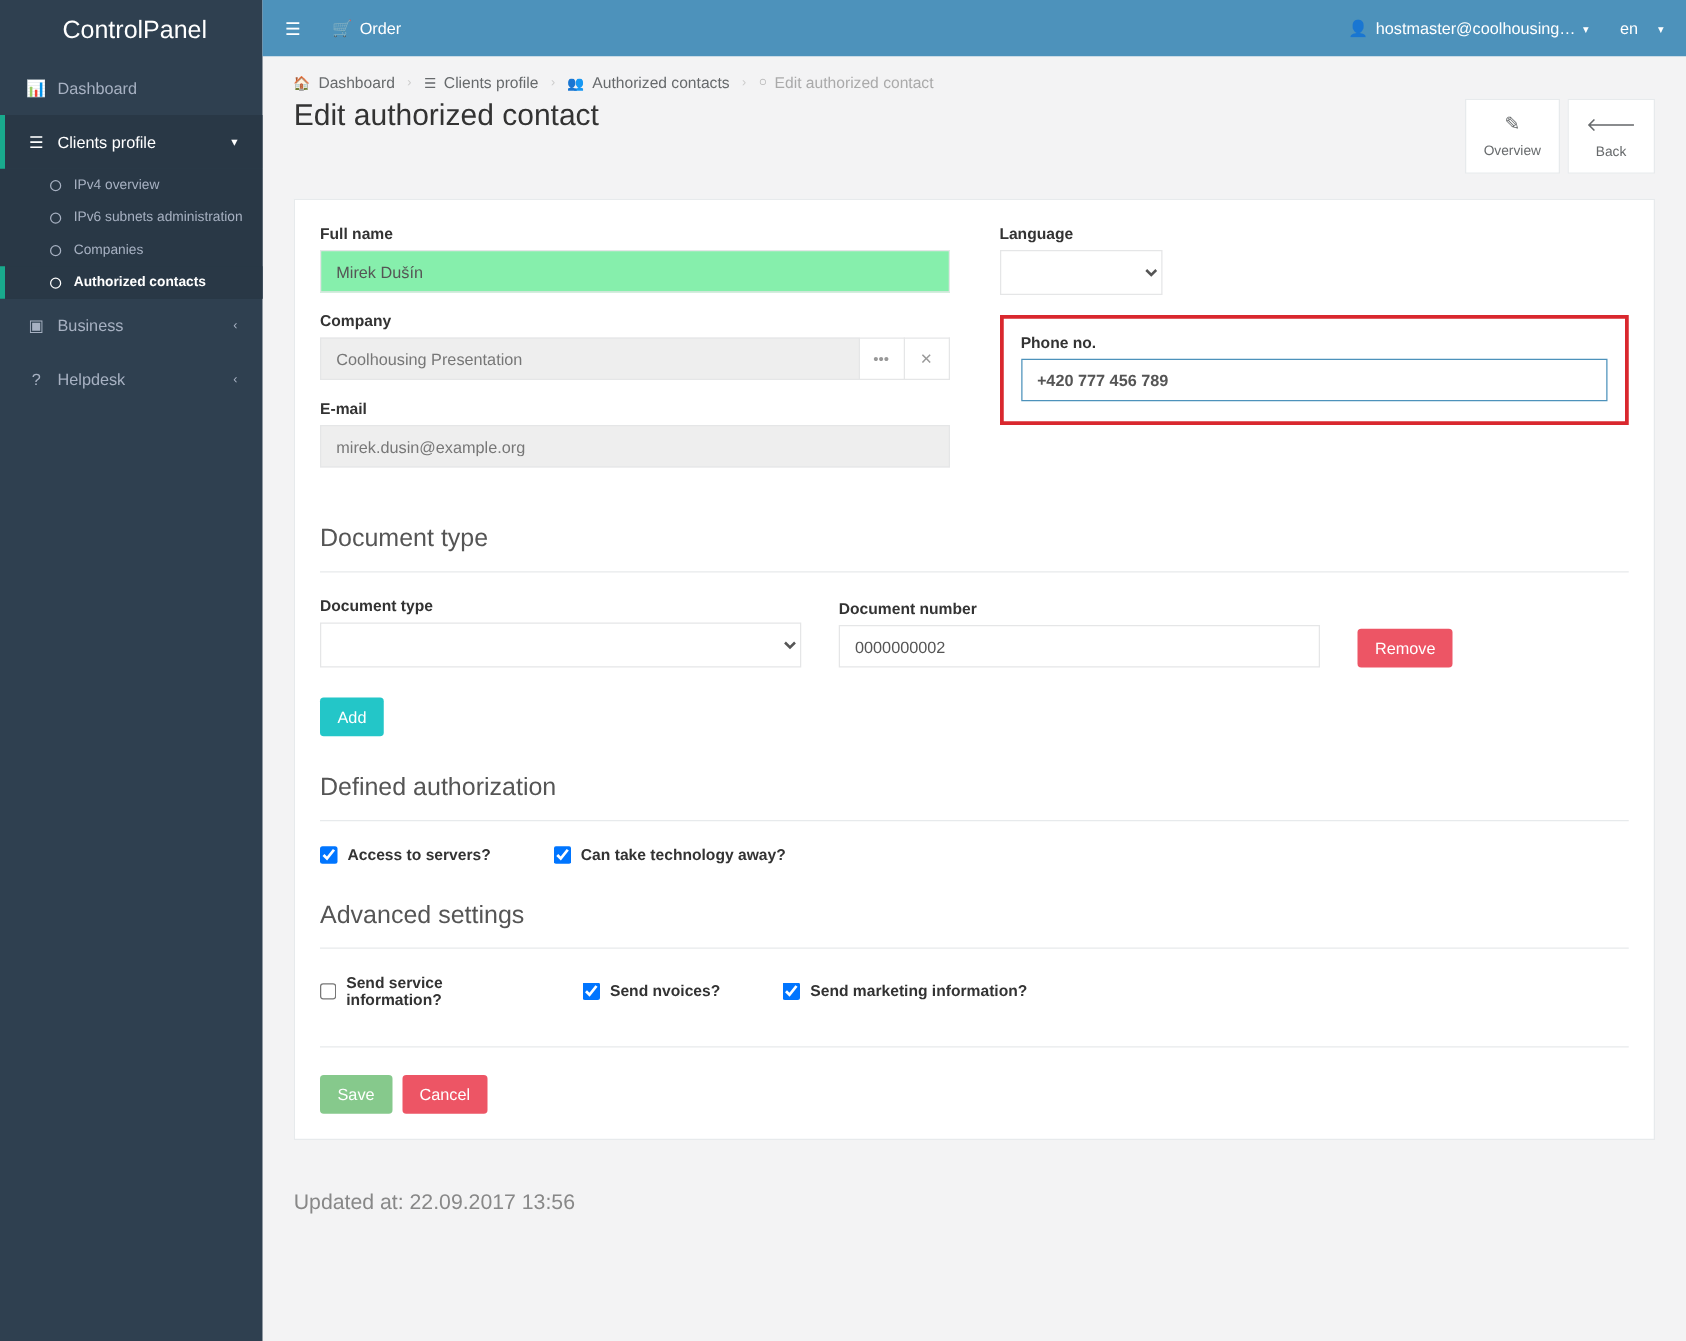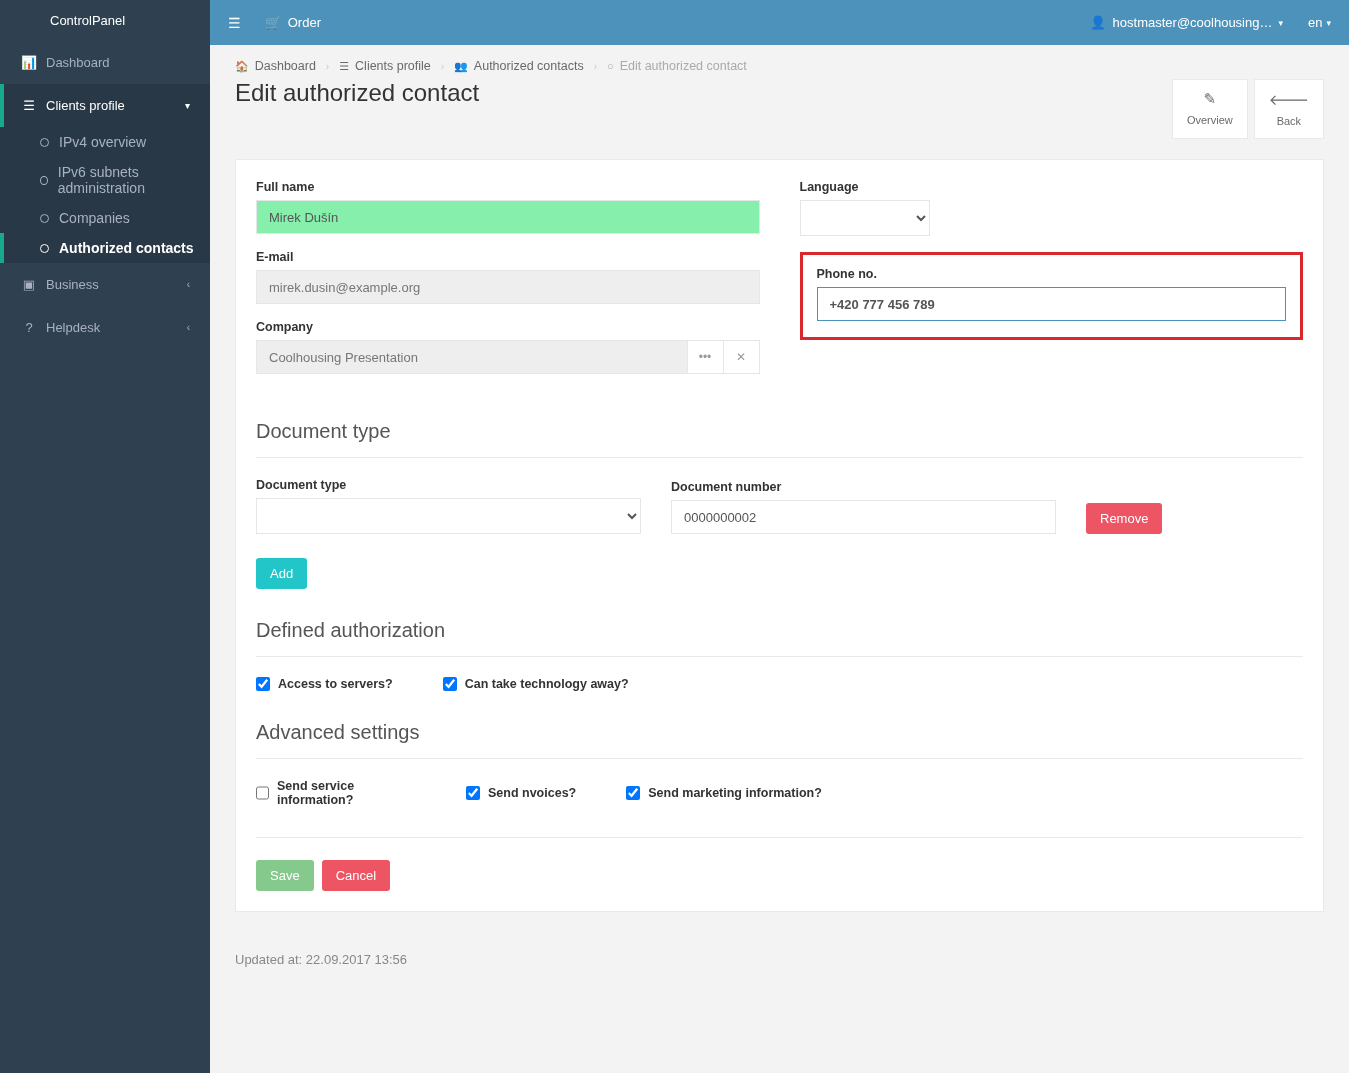--- a/index.html
+++ b/index.html
@@ -13,60 +13,60 @@
 .page { display: flex; min-height: 1073px; }
 
 .sidebar {
   width: 210px;
   background: #2f4050;
   color: #a7b1c2;
   flex-shrink: 0;
 }
 .logo {
   color: #fff;
-  font-size: 13px;
+  font-size: 20px;
   font-weight: 400;
   padding: 13px 15px 13px 50px;
 }
 .nav-item {
   display: flex;
   align-items: center;
   padding: 14px 20px;
   font-size: 13px;
   color: #a7b1c2;
   cursor: pointer;
   position: relative;
 }
 .nav-item .ico { width: 18px; text-align: center; margin-right: 8px; font-size: 13px; }
 .nav-item.active { background: #293846; color: #fff; border-left: 4px solid #19aa8d; padding-left: 16px; }
 .nav-item .caret { margin-left: auto; font-size: 10px; }
 .nav-sub {
   background: #293846;
 }
-.nav-sub .nav-item { padding: 7px 10px 7px 40px; font-size: 14px; }
+.nav-sub .nav-item { padding: 7px 10px 7px 40px; font-size: 11px; }
 .nav-sub .nav-item.active { border-left: 4px solid #19aa8d; color: #fff; padding-left: 36px; font-weight: 600; }
 .nav-sub .nav-item .circle {
   display: inline-block; width: 9px; height: 9px; border: 1.5px solid #a7b1c2; border-radius: 50%; margin-right: 10px;
 }
 .nav-sub .nav-item.active .circle { border-color: #fff; }
 
 .main { flex: 1; display: flex; flex-direction: column; }
 .topbar {
   background: #4d92bb;
   height: 45px;
   display: flex;
   align-items: center;
   color: #fff;
   padding: 0 18px;
 }
 .topbar .bars { cursor: pointer; margin-right: 25px; font-size: 14px; }
 .topbar .order { cursor: pointer; display: flex; align-items: center; gap: 6px; }
 .topbar .spacer { flex: 1; }
 .topbar .user { cursor: pointer; display: flex; align-items: center; gap: 6px; margin-right: 25px; }
-.topbar .lang { cursor: pointer; display: flex; align-items: center; gap: 4px; }
+.topbar .lang { cursor: pointer; display: flex; align-items: center; gap: 16px; }
 .caret-dn { font-size: 9px; }
 
 .content { padding: 0 25px 20px 25px; }
 .breadcrumb-row {
   display: flex;
   align-items: center;
   padding: 14px 0 0 0;
 }
 .breadcrumbs { display: flex; align-items: center; gap: 10px; font-size: 12.5px; color: #676a6c; flex-wrap: wrap; }
 .breadcrumbs .bc { display: flex; align-items: center; gap: 6px; cursor: pointer; }
@@ -153,21 +153,21 @@
 }
 .btn-danger { background: #ed5565; }
 .btn-info { background: #23c6c8; }
 .btn-primary { background: #86c98c; }
 .btn-warn { background: #ed5565; }
 .check-row { display: flex; gap: 50px; flex-wrap: wrap; }
 .check-item { display: flex; align-items: center; gap: 8px; font-weight: 700; color: #333; font-size: 12.5px; max-width: 160px; justify-content: center; }
 .check-item input { width: 14px; height: 14px; margin-top: 0px; }
 .check-item.wide { max-width: 220px; }
 .save-row { display: flex; gap: 8px; margin-top: 30px; border-top: 1px solid #e7eaec; padding-top: 22px; }
-.footer { font-size: 13px; color: #888; margin-top: 40px; }
+.footer { font-size: 17px; color: #888; margin-top: 40px; }
 </style>
 </head>
 <body>
 
 <div class="page">
 
   <aside class="sidebar">
     <div class="logo">ControlPanel</div>
     <div class="nav-item">
       <span class="ico">📊</span>
@@ -269,35 +269,35 @@
       </div>
 
       <div class="panel">
         <div class="form-row">
           <div class="form-col">
             <div class="fgroup">
               <label>Full name</label>
               <input class="ftext highlight" value="Mirek Dušín" style="">
             </div>
             <div class="fgroup">
-              <label>E-mail</label>
-              <input class="ftext" readonly="" value="mirek.dusin@example.org" style="">
-            </div>
-            <div class="fgroup">
               <label>Company</label>
               <div class="input-group">
                 <input class="ftext" readonly="" value="Coolhousing Presentation" style="">
                 <span class="addon">
                     <span>•••</span>
                   </span>
                 <span class="addon">
                     <span>✕</span>
                   </span>
               </div>
             </div>
+            <div class="fgroup">
+              <label>E-mail</label>
+              <input class="ftext" readonly="" value="mirek.dusin@example.org" style="">
+            </div>
           </div>
           <div class="form-col">
             <div class="fgroup">
               <label>Language</label>
               <select class="ftext">
                 <option>cs</option>
               </select>
             </div>
             <div class="phone-box">
               <div class="fgroup" style="margin-bottom:0">

